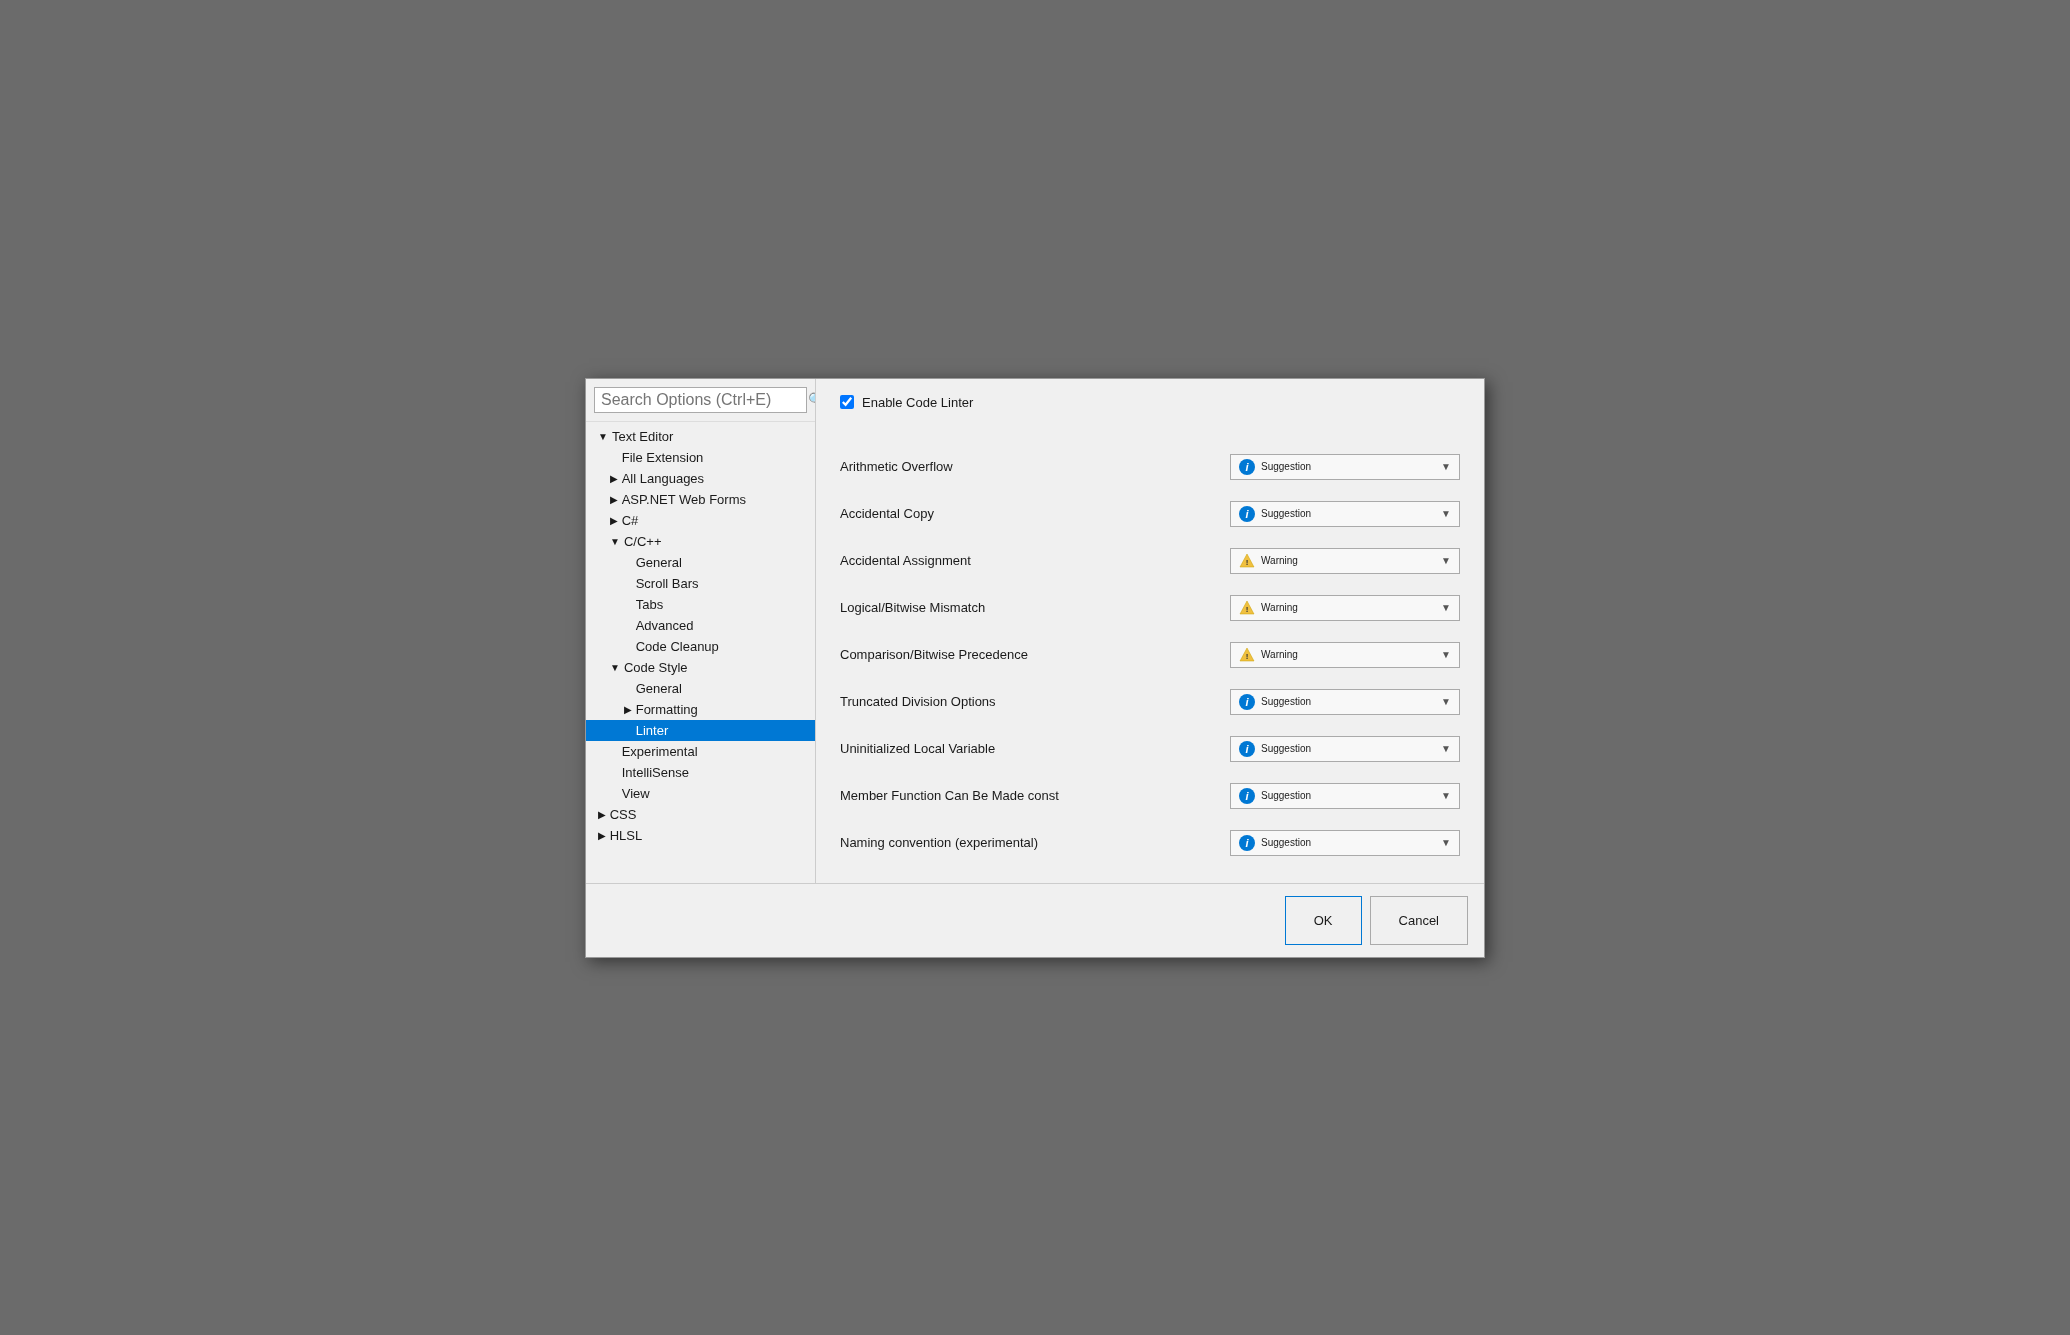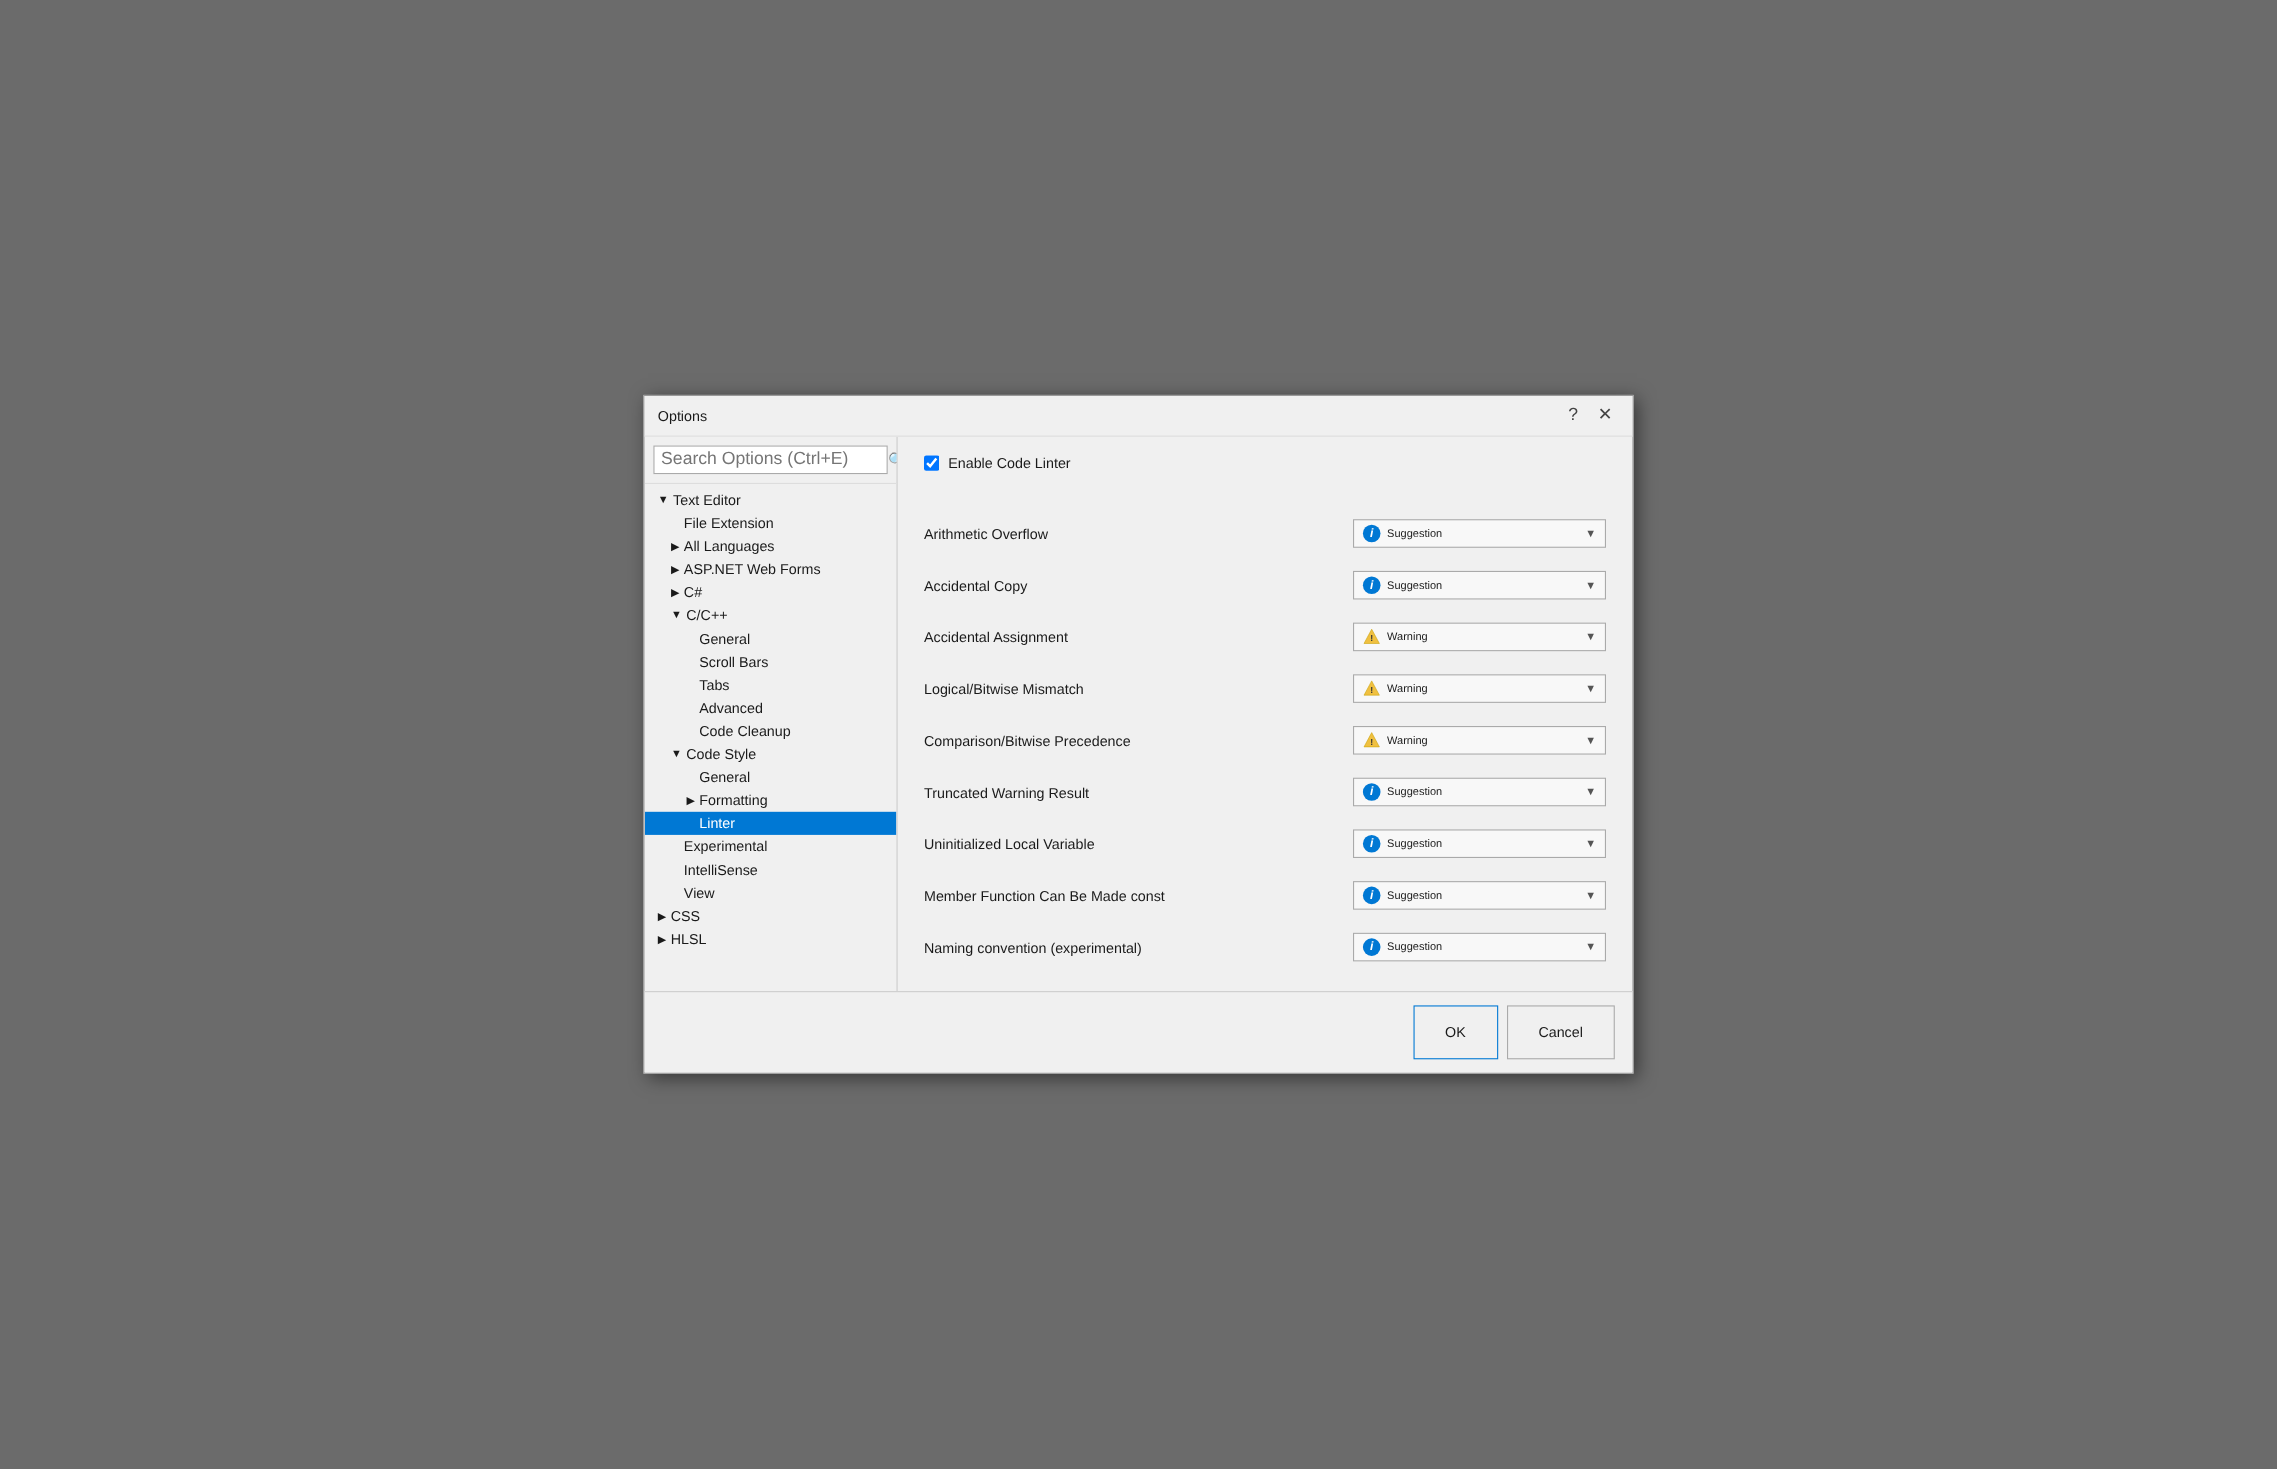--- a/index.html
+++ b/index.html
@@ -206,27 +206,20 @@
     }
     .scrollbar-custom::-webkit-scrollbar { width: 8px; }
     .scrollbar-custom::-webkit-scrollbar-track { background: #f0f0f0; }
     .scrollbar-custom::-webkit-scrollbar-thumb { background: #c0c0c0; }
   </style>
 </head>
 <body>
 
 <div class="dialog">
 
-  <div class="title-bar">
-    <span class="title-bar-left">Options</span>
-    <div class="title-bar-right">
-      <button class="title-btn">?</button>
-      <button class="title-btn close">✕</button>
-    </div>
-  </div>
 
   <div class="dialog-body">
 
     <div class="sidebar">
       <div class="search-box">
         <div class="search-input-wrap">
           <input type="text" placeholder="Search Options (Ctrl+E)" style="">
           <span class="search-icon">🔍</span>
         </div>
       </div>
@@ -379,21 +372,21 @@
           <polygon points="8,1 15,14 1,14" fill="#f0c040" stroke="#c8a000" stroke-width="0.5"></polygon>
           <text x="8" y="12" text-anchor="middle" font-size="8" font-weight="bold" fill="#333">!</text>
         </svg>
        </span>
         <span class="dropdown-text">Warning</span>
       </div>
       <span class="dropdown-arrow">▼</span>
     </div>
   </div>
           <div class="option-row">
-    <span class="option-label">Truncated Warning Result</span>
+    <span class="option-label">Truncated Division Options</span>
     <div class="dropdown">
       <div class="dropdown-left">
         <span class="icon-info">i</span>
         <span class="dropdown-text">Suggestion</span>
       </div>
       <span class="dropdown-arrow">▼</span>
     </div>
   </div>
           <div class="option-row">
     <span class="option-label">Uninitialized Local Variable</span>

